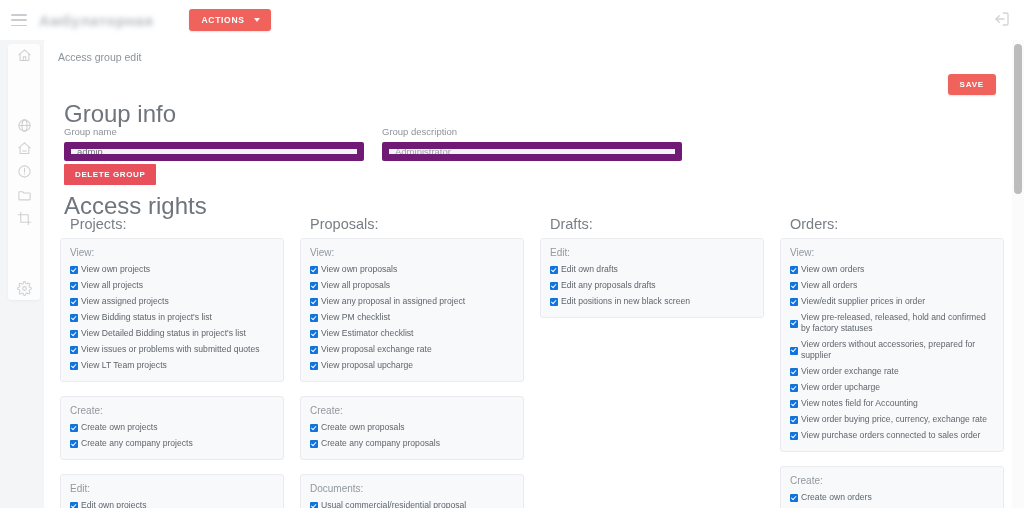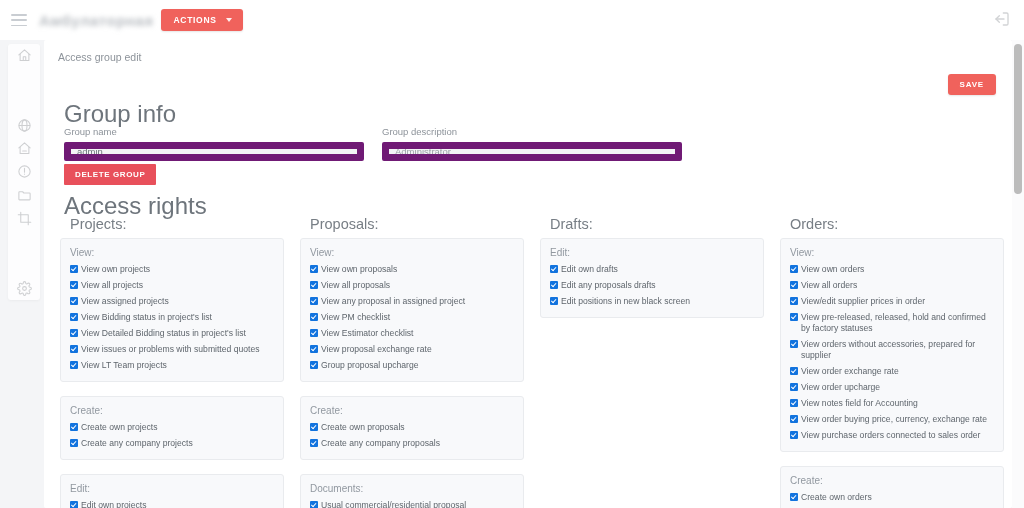--- a/index.html
+++ b/index.html
@@ -29,21 +29,21 @@
   .hamburger i { display: block; height: 1.5px; background: #c9cdd2; border-radius: 1px; }
   .brand {
     font-size: 15px; font-weight: 700;
     color: #b9bdc2;
     letter-spacing: .5px;
     filter: blur(2.4px);
     user-select: none;
     white-space: nowrap;
   }
   .actions-btn {
-    margin-left: 8px;
+    margin-left: 36px;
     background: #f0625c;
     color: #fff;
     font-size: 8.5px; font-weight: 700; letter-spacing: .7px;
     border: none; border-radius: 3px;
     padding: 6px 11px 6px 12px;
     display: flex; align-items: center; gap: 9px;
     cursor: pointer;
     box-shadow: 0 1px 2px rgba(0,0,0,.10);
   }
   .caret {
@@ -162,21 +162,21 @@
     border: 1px solid #e9ebee;
     border-radius: 3px;
     padding: 8px 9px 9px 9px;
     margin-bottom: 14px;
   }
   .panel-title {
     font-size: 10px; color: #9198a0;
     margin-bottom: 6px;
   }
   .perm {
-    display: flex; align-items: flex-start;
+    display: flex; align-items: center;
     gap: 3px;
     margin-bottom: 5px;
     font-size: 8.6px;
     line-height: 1.28;
     color: #5e656c;
   }
   .perm:last-child { margin-bottom: 1px; }
   .cbx {
     flex: 0 0 auto;
     width: 8px; height: 8px;
@@ -411,21 +411,21 @@
           <div class="perm">
             <span class="cbx"></span>
             <span class="perm-label">View Estimator checklist</span>
           </div>
           <div class="perm">
             <span class="cbx"></span>
             <span class="perm-label">View proposal exchange rate</span>
           </div>
           <div class="perm">
             <span class="cbx"></span>
-            <span class="perm-label">Group proposal upcharge</span>
+            <span class="perm-label">View proposal upcharge</span>
           </div>
         </div>
         <div class="panel">
           <div class="panel-title">Create:</div>
           <div class="perm">
             <span class="cbx"></span>
             <span class="perm-label">Create own proposals</span>
           </div>
           <div class="perm">
             <span class="cbx"></span>

